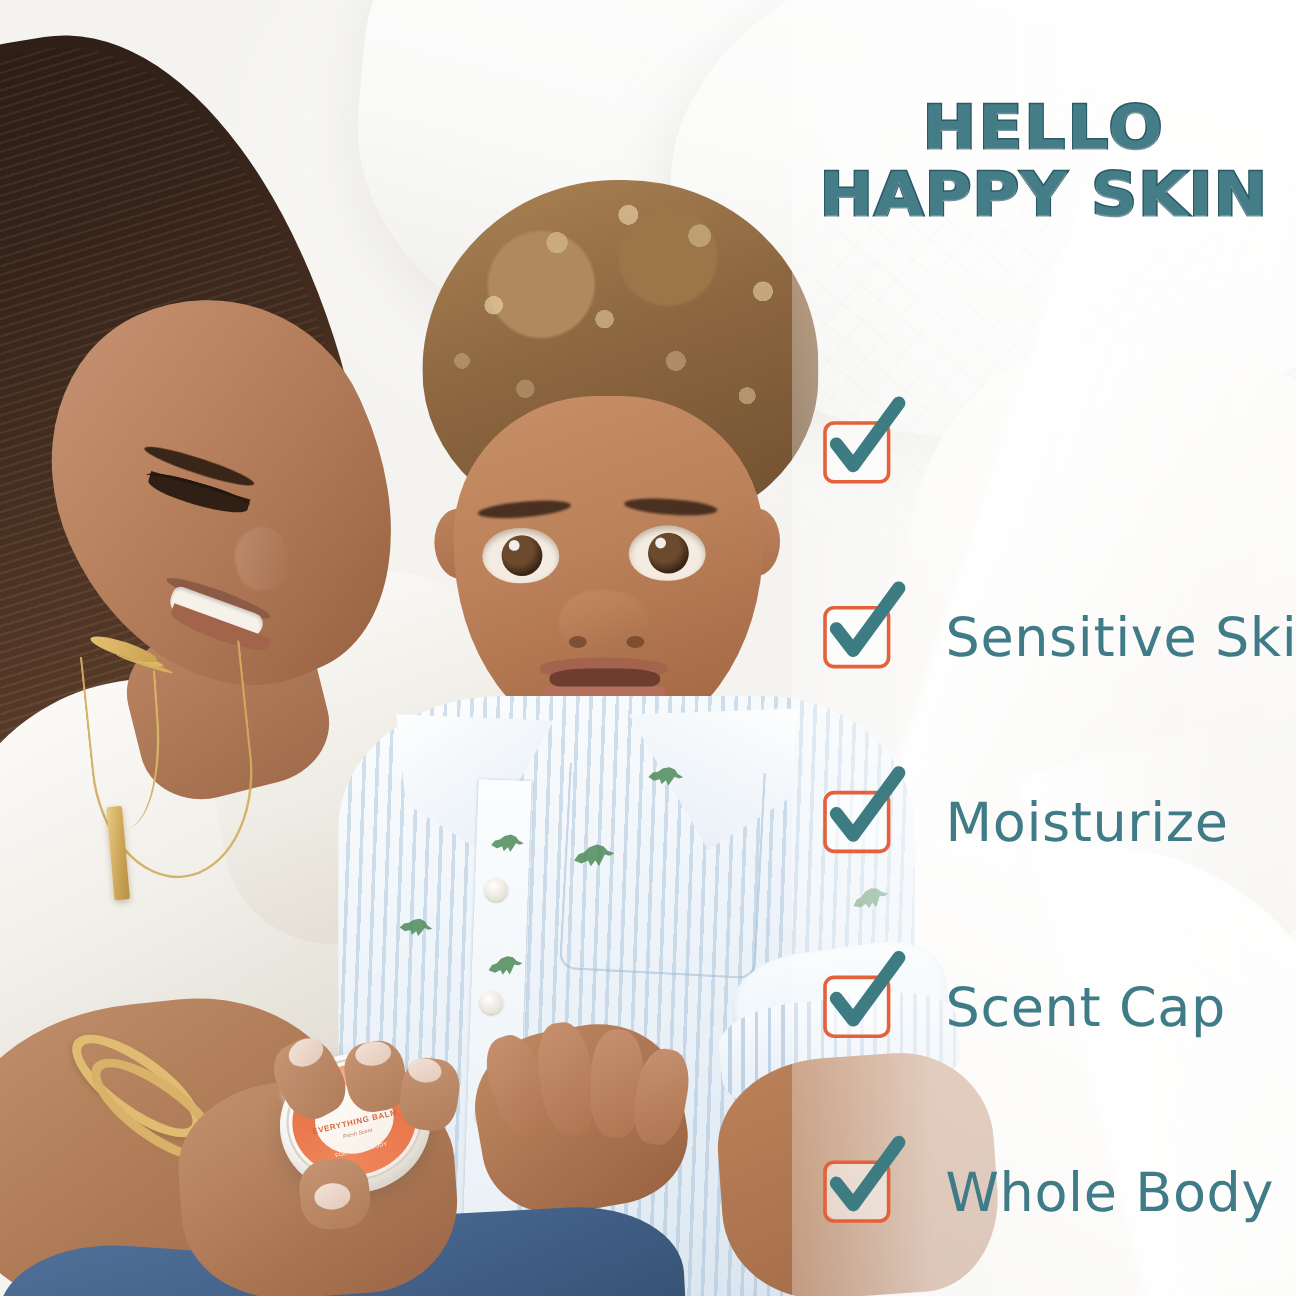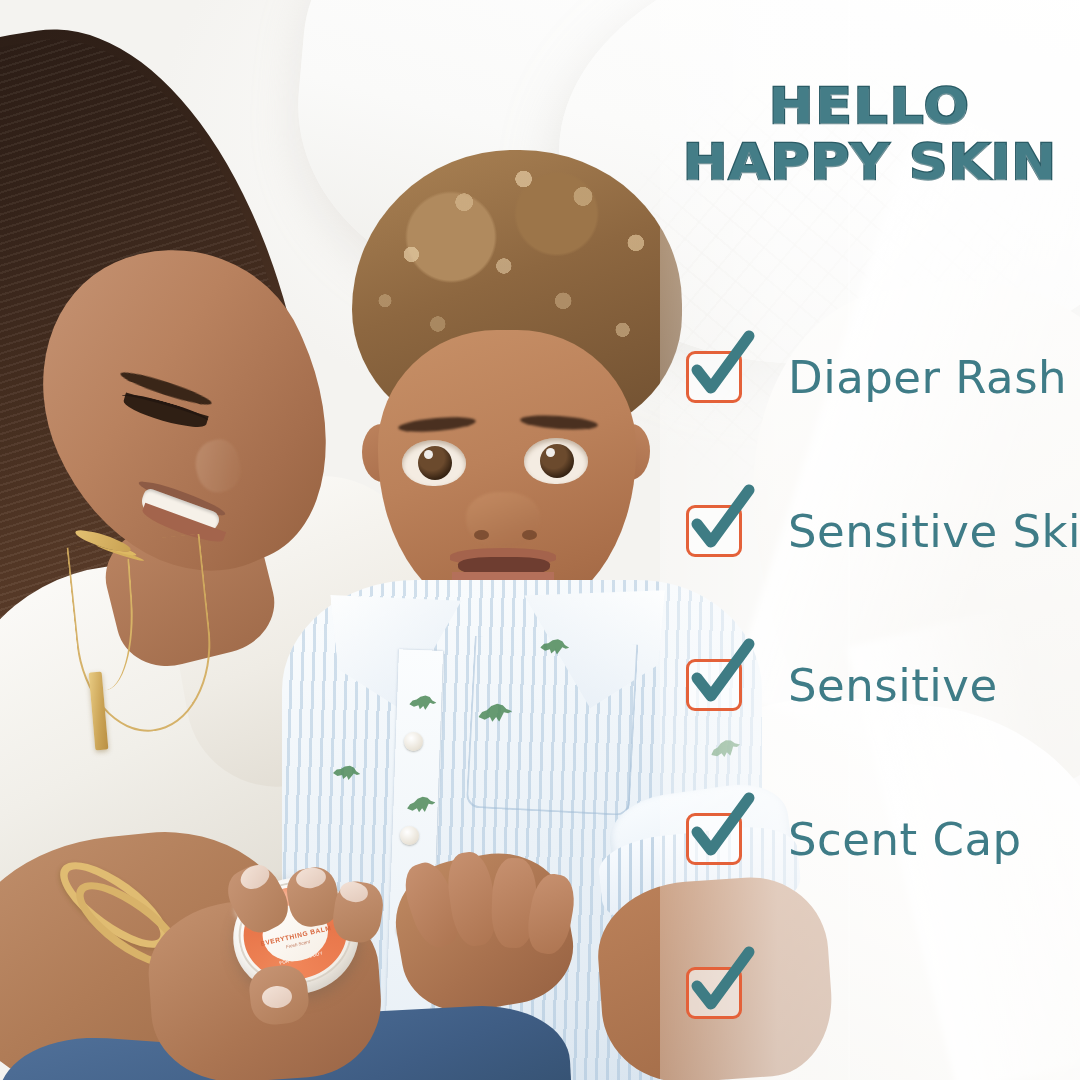--- a/index.html
+++ b/index.html
@@ -517,52 +517,52 @@
   </div>
 
   <div class="checklist">
 
     <div class="check-row">
       <div class="checkbox">
         <svg viewBox="0 0 70 70" aria-hidden="true">
           <path d="M10 40 L24 58 L62 6" fill="none" stroke="#3E7C84" stroke-width="11" stroke-linecap="round" stroke-linejoin="round"></path>
         </svg>
       </div>
-      <div class="check-label">Diaper Rash</div>
     </div>
 
     <div class="check-row">
       <div class="checkbox">
         <svg viewBox="0 0 70 70" aria-hidden="true">
           <path d="M10 40 L24 58 L62 6" fill="none" stroke="#3E7C84" stroke-width="11" stroke-linecap="round" stroke-linejoin="round"></path>
         </svg>
       </div>
       <div class="check-label">Sensitive Skin</div>
     </div>
 
     <div class="check-row">
       <div class="checkbox">
         <svg viewBox="0 0 70 70" aria-hidden="true">
           <path d="M10 40 L24 58 L62 6" fill="none" stroke="#3E7C84" stroke-width="11" stroke-linecap="round" stroke-linejoin="round"></path>
         </svg>
       </div>
-      <div class="check-label">Sensitive</div>
+      <div class="check-label">Moisturize</div>
     </div>
 
     <div class="check-row">
       <div class="checkbox">
         <svg viewBox="0 0 70 70" aria-hidden="true">
           <path d="M10 40 L24 58 L62 6" fill="none" stroke="#3E7C84" stroke-width="11" stroke-linecap="round" stroke-linejoin="round"></path>
         </svg>
       </div>
       <div class="check-label">Scent Cap</div>
     </div>
 
     <div class="check-row">
       <div class="checkbox">
         <svg viewBox="0 0 70 70" aria-hidden="true">
           <path d="M10 40 L24 58 L62 6" fill="none" stroke="#3E7C84" stroke-width="11" stroke-linecap="round" stroke-linejoin="round"></path>
         </svg>
       </div>
+      <div class="check-label">Whole Body</div>
     </div>
 
   </div>
 </div>
 
 </body></html>

